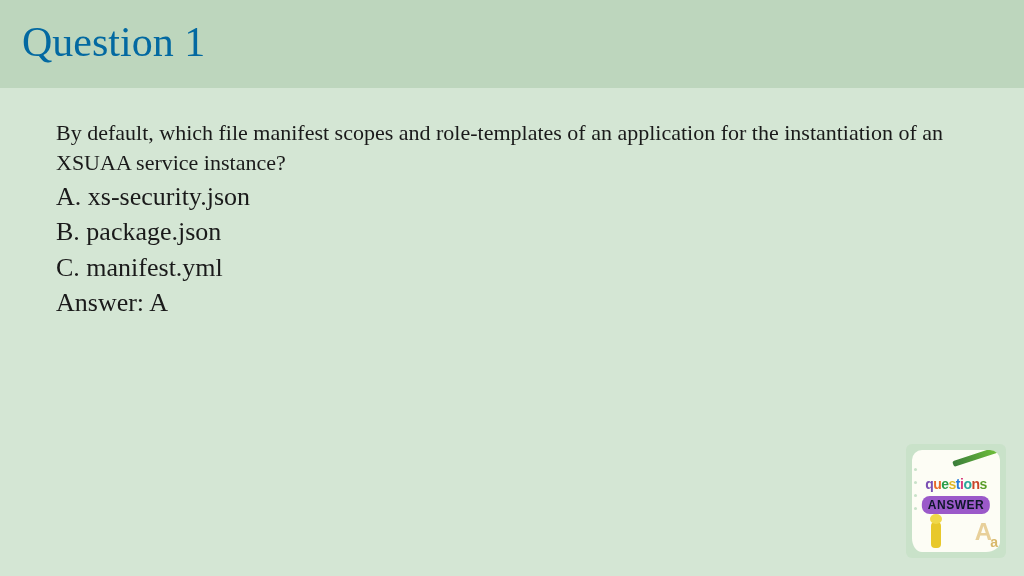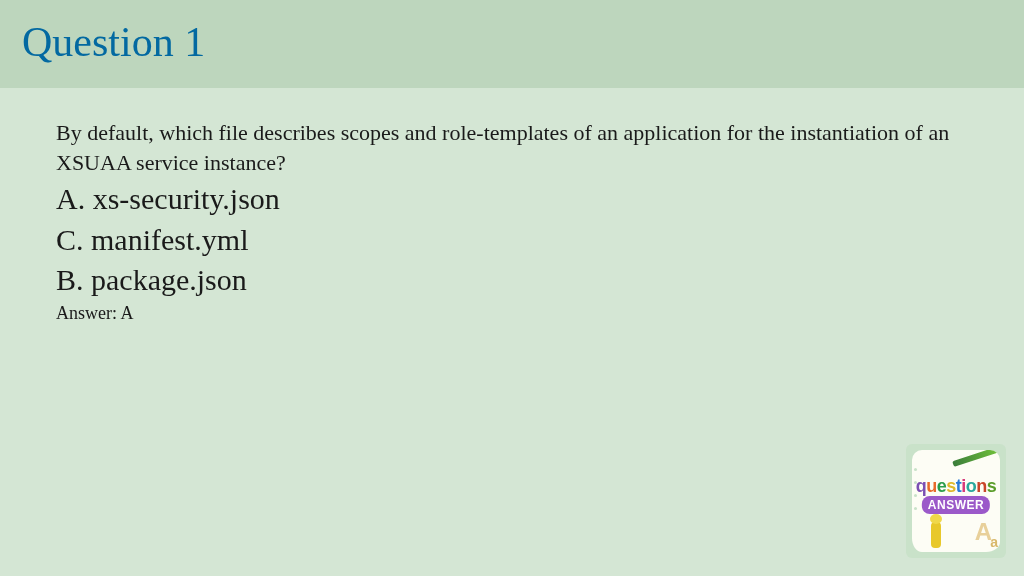--- a/index.html
+++ b/index.html
@@ -23,26 +23,26 @@
   .content {
     padding: 30px 56px;
   }
   .question-text {
     font-size: 22px;
     color: #1a1a1a;
     line-height: 1.35;
     margin-bottom: 2px;
   }
   .option {
-    font-size: 30px;
+    font-size: 26px;
     color: #1a1a1a;
     line-height: 1.35;
   }
   .answer {
-    font-size: 18px;
+    font-size: 26px;
     color: #1a1a1a;
     line-height: 1.35;
   }
   .badge {
     position: absolute;
     right: 18px;
     bottom: 18px;
     width: 100px;
     height: 114px;
     background: #c9e2c9;
@@ -68,39 +68,39 @@
     border-radius: 2px;
   }
   .badge-questions {
     position: absolute;
     top: 26px;
     left: 0;
     right: 0;
     text-align: center;
     font-family: Arial, sans-serif;
     font-weight: bold;
-    font-size: 18px;
+    font-size: 14px;
     letter-spacing: -0.5px;
   }
   .lq { color: #7b4fb3; }
   .lu { color: #e86a2a; }
   .le { color: #2a9d4a; }
   .ls { color: #e0b82a; }
   .lt { color: #2a7bd8; }
   .li { color: #d83a7b; }
   .lo { color: #2aa89d; }
   .ln { color: #c9452a; }
   .ls2 { color: #5a9d2a; }
   .badge-answer {
     position: absolute;
     top: 46px;
     left: 50%;
     transform: translateX(-50%);
     background: #9b59c9;
-    color: #ffffff;
+    color: #0f172a;
     font-family: Arial, sans-serif;
     font-weight: 900;
     font-size: 12px;
     padding: 2px 6px;
     border-radius: 8px;
     letter-spacing: 0.5px;
   }
   .badge-char {
     position: absolute;
     bottom: 4px;
@@ -158,24 +158,24 @@
   }
 </style>
 </head>
 <body>
 
 <div class="header">
   <h1 class="title">Question 1</h1>
 </div>
 
 <div class="content">
-  <div class="question-text">By default, which file describes scopes and role-templates of an application for the instantiation of an XSUAA service instance?</div>
+  <div class="question-text">By default, which file manifest scopes and role-templates of an application for the instantiation of an XSUAA service instance?</div>
   <div class="option">A. xs-security.json</div>
+  <div class="option">B. package.json</div>
   <div class="option">C. manifest.yml</div>
-  <div class="option">B. package.json</div>
   <div class="answer">Answer: A</div>
 </div>
 
 <div class="badge">
   <div class="badge-inner">
     <div class="badge-holes">
       <div class="badge-hole"></div>
       <div class="badge-hole"></div>
       <div class="badge-hole"></div>
       <div class="badge-hole"></div>

